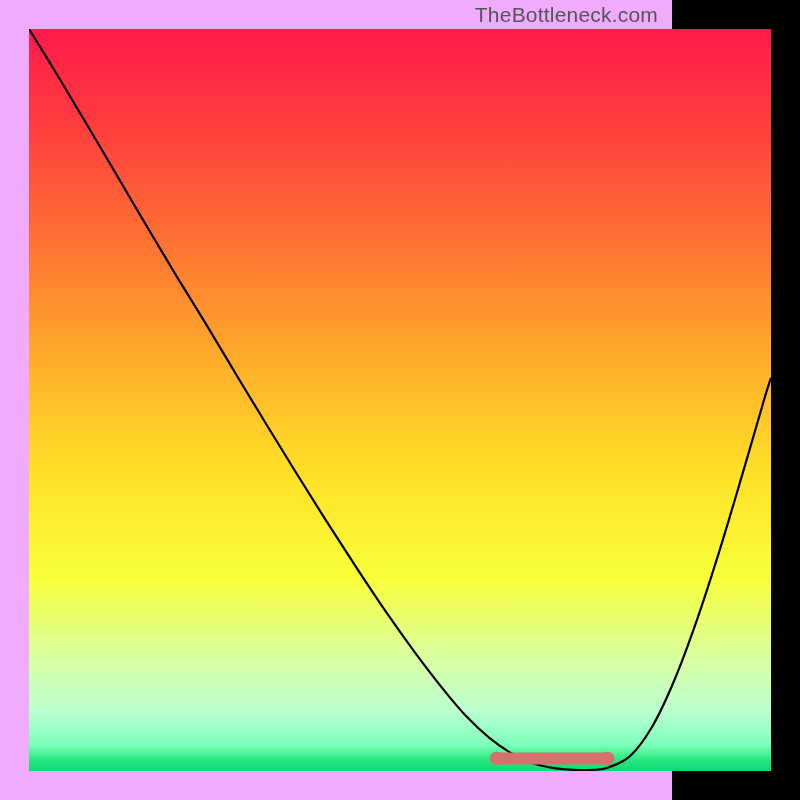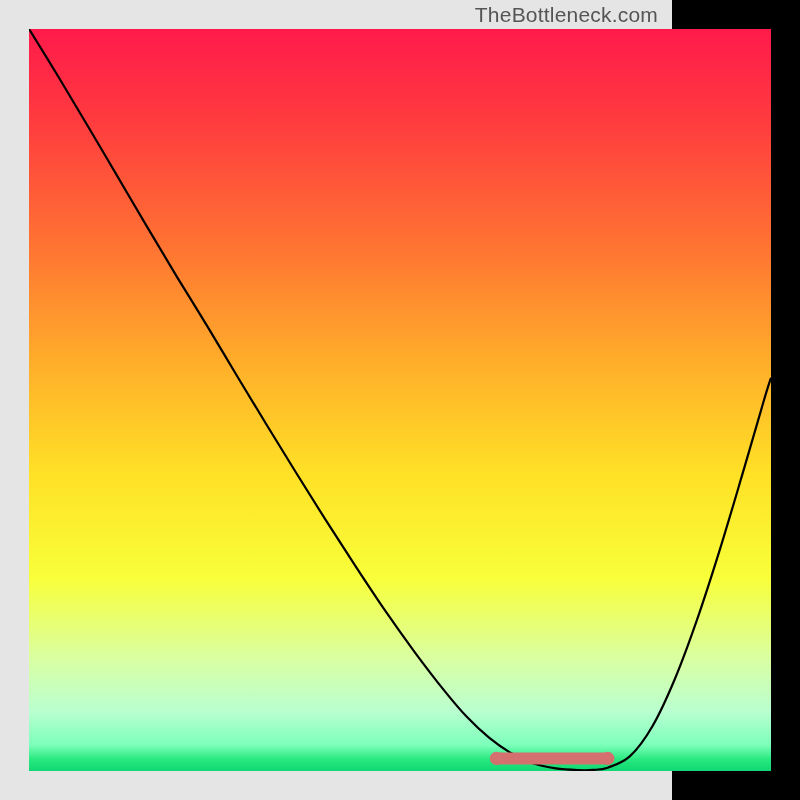--- a/index.html
+++ b/index.html
@@ -8,21 +8,21 @@
     width: 800px;
     height: 800px;
     overflow: hidden;
     background: #000;
     font-family: Arial, Helvetica, sans-serif;
   }
   .stage {
     position: relative;
     width: 672px;
     height: 800px;
-    background: #e5e5e5;
+    background: #f0abfc;
   }
   .watermark {
     position: absolute;
     top: 3px;
     right: 14px;
     color: #555;
     font-size: 21px;
     font-weight: 500;
     letter-spacing: 0.2px;
     z-index: 10;

